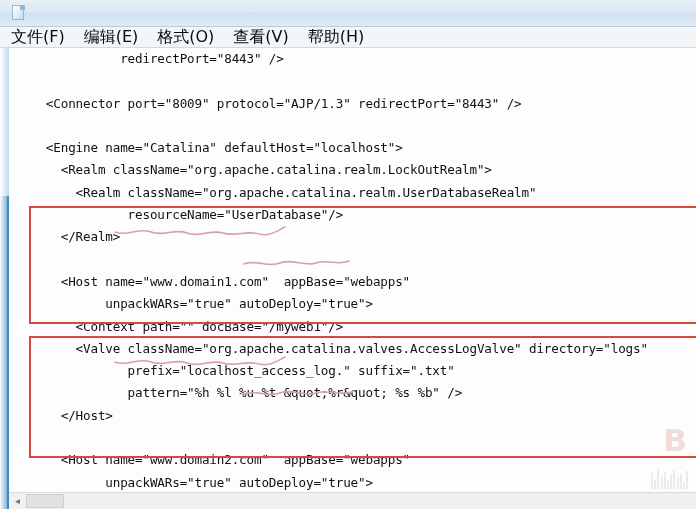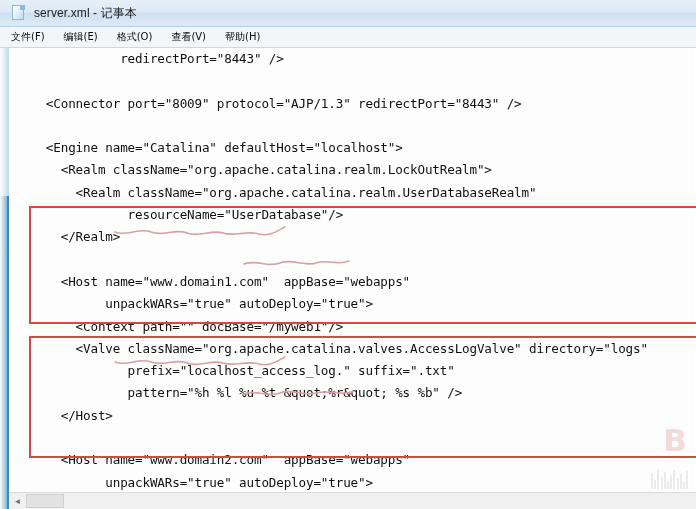--- a/index.html
+++ b/index.html
@@ -97,21 +97,21 @@
     height: 21px;
     background: #f3f6f9;
     border-bottom: 1px solid #cdd9e3;
     display: flex;
     align-items: center;
     padding-left: 11px;
     box-sizing: border-box;
     z-index: 10;
   }
   .menu-item {
-    font-size: 10px;
+    font-size: 16px;
     color: #0a0a0a;
     margin-right: 19px;
     white-space: nowrap;
     font-family: "DejaVu Sans", sans-serif;
     line-height: 1;
   }
 
   
   .editor {
     position: absolute;
@@ -251,21 +251,20 @@
 </head>
 <body>
 
 <div class="window">
 
   <div class="titlebar">
     <div class="title-icon">
       <div class="page"></div>
       <div class="fold"></div>
     </div>
-    <div class="title-text">server.xml - 记事本</div>
   </div>
 
   <div class="menubar">
     <div class="menu-item">文件(F)</div>
     <div class="menu-item">编辑(E)</div>
     <div class="menu-item">格式(O)</div>
     <div class="menu-item">查看(V)</div>
     <div class="menu-item">帮助(H)</div>
   </div>
 

